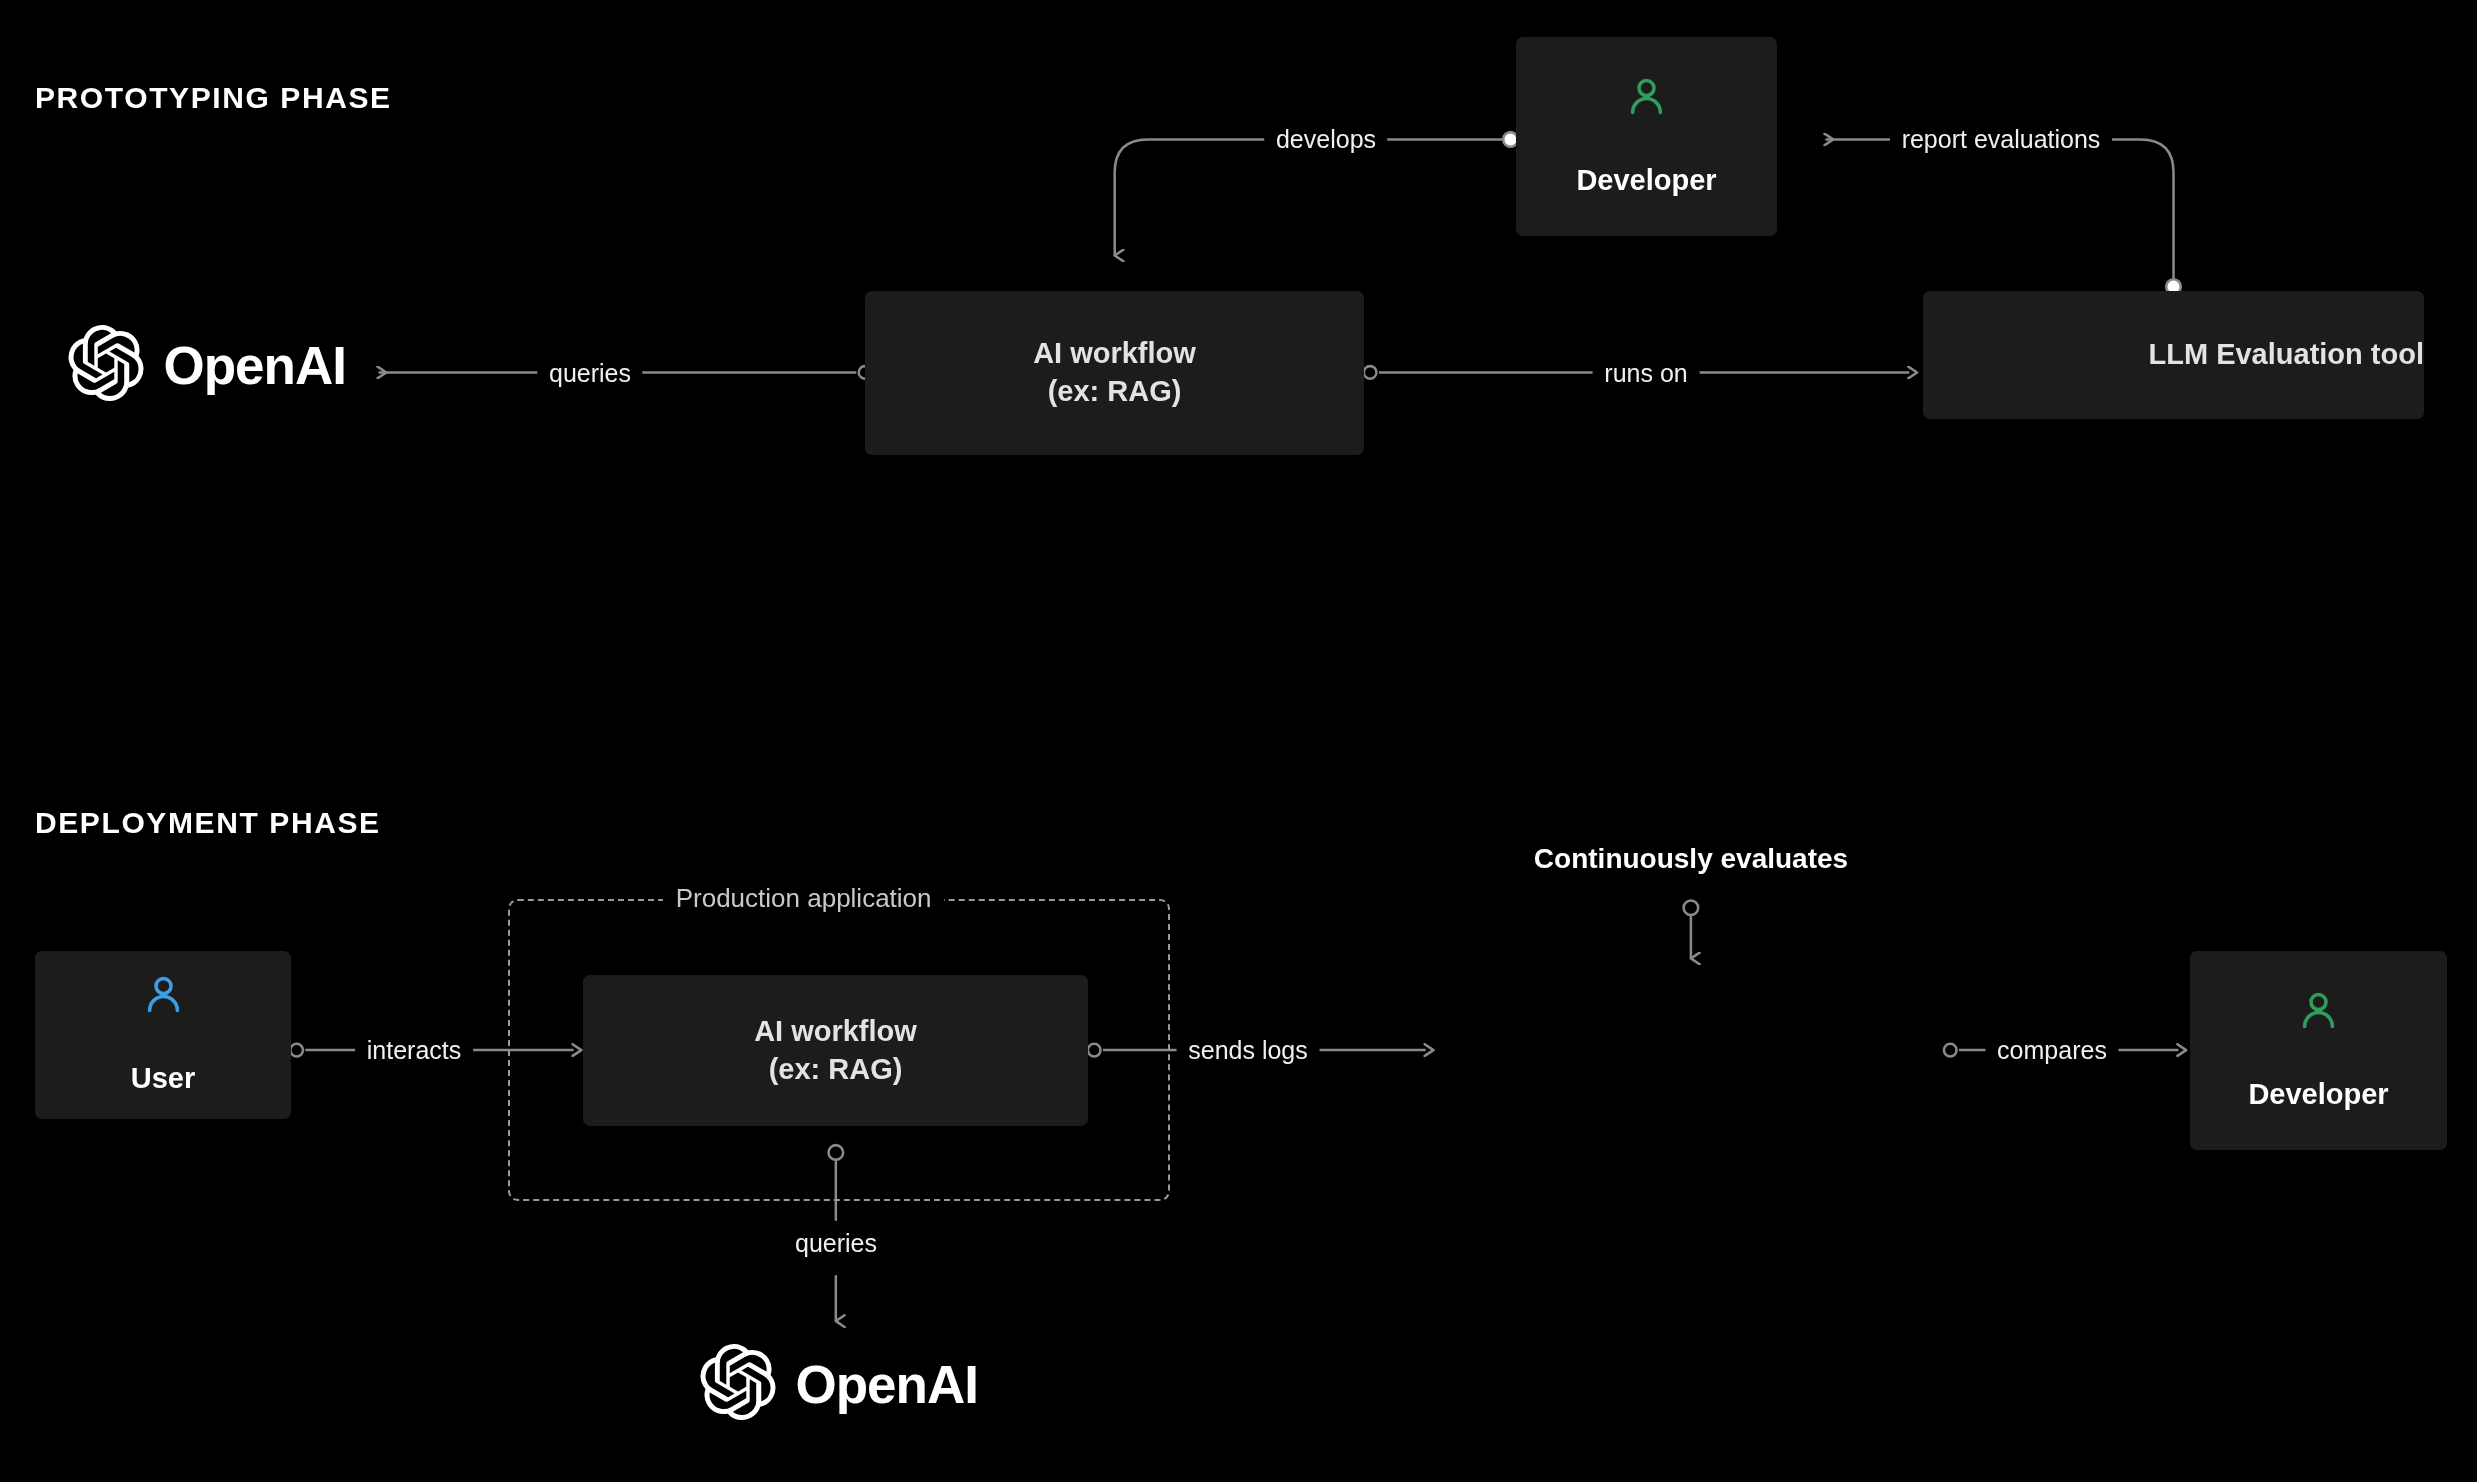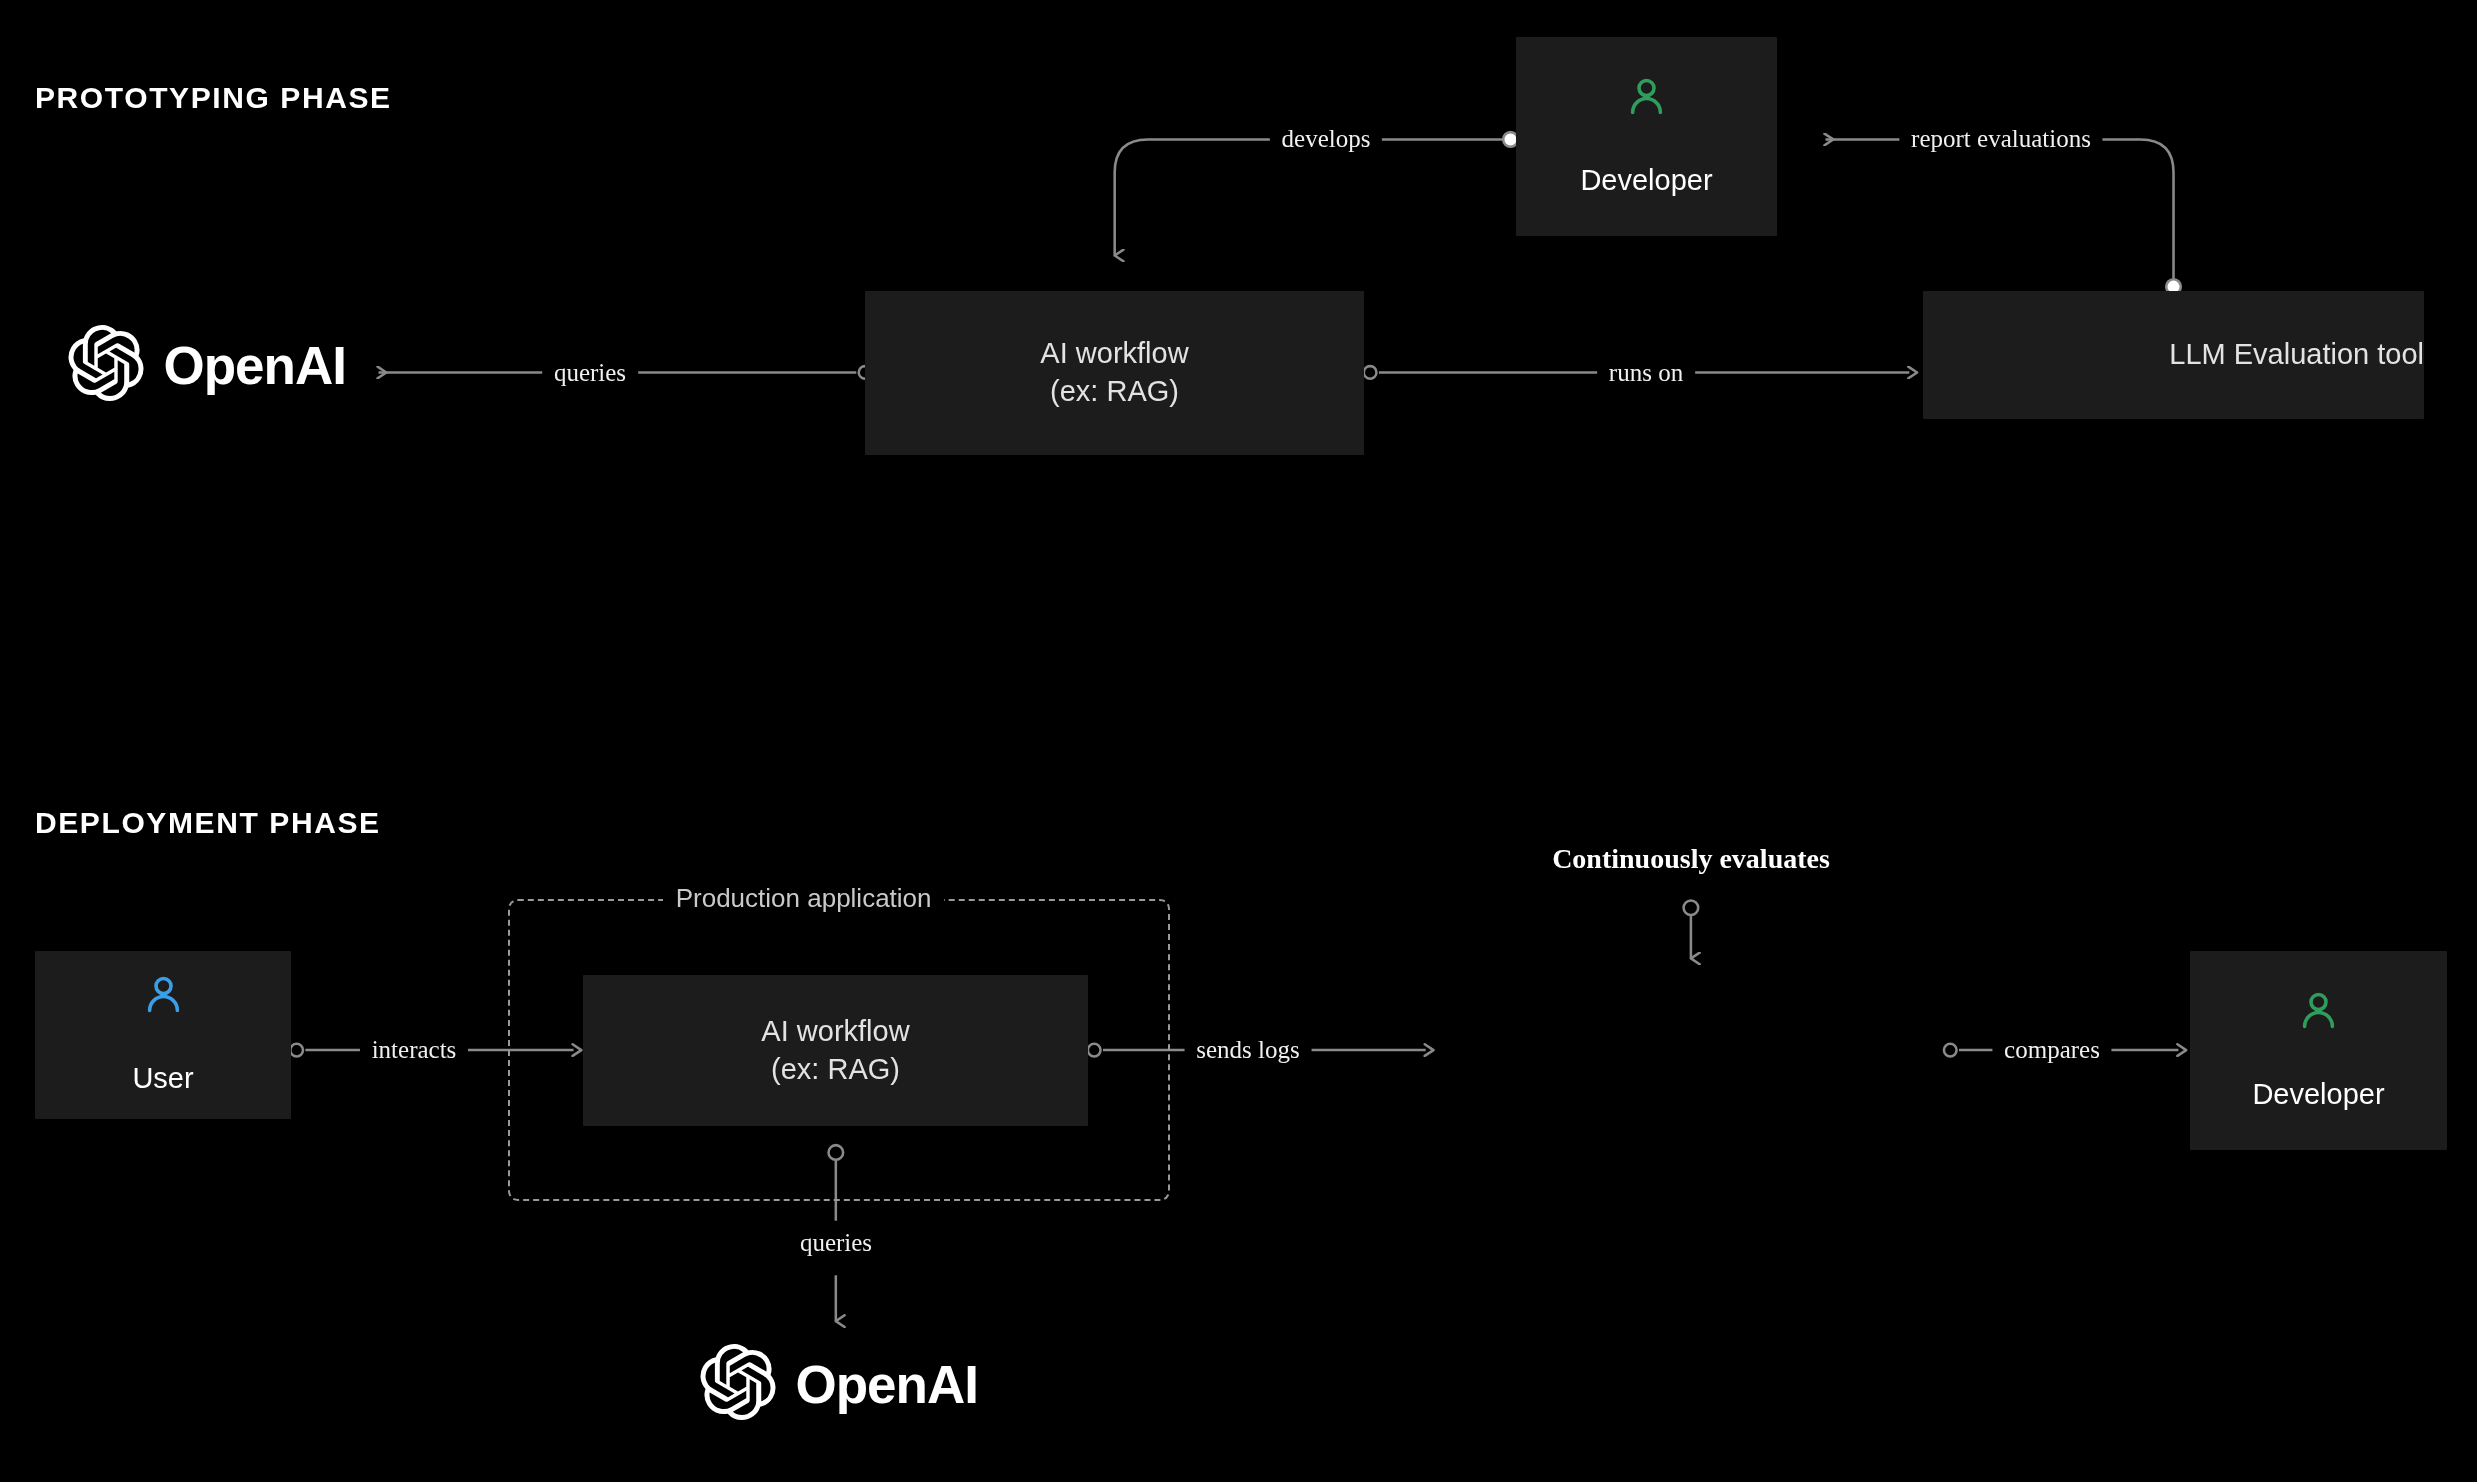--- a/index.html
+++ b/index.html
@@ -40,30 +40,31 @@
     color: #ffffff;
     white-space: nowrap;
   }
   #phase-proto { left: 35px; top: 81px; }
   #phase-deploy { left: 35px; top: 806px; }
 
   
   .node {
     position: absolute;
     background: #1c1c1c;
-    border-radius: 1px;
+    border-radius: 7px;
     box-sizing: border-box;
     display: flex;
     flex-direction: column;
     align-items: center;
     justify-content: center;
     color: #e3e3e3;
     font-size: 29px;
     line-height: 1.3;
     text-align: center;
+    font-weight: bold;
   }
   .node .label-line { display: block; }
   .node.actor { color: #ffffff; }
   .node.actor .actor-label { margin-top: 33px; font-size: 29px; }
   .actor-icon { display: block; }
 
   
   #node-ai-workflow-proto { left: 865px; top: 291px; width: 499px; height: 164px; }
   #node-developer-proto   { left: 1516px; top: 37px;  width: 261px; height: 199px; }
   #node-eval-tool         { left: 1923px; top: 291px; width: 501px; height: 128px; align-items: flex-end; }
@@ -98,21 +99,20 @@
 
   
   .edge-label {
     position: absolute;
     font-size: 25px;
     color: #f0f0f0;
     background: #000000;
     padding: 2.9px 11.7px;
     white-space: nowrap;
     transform: translate(-50%, -50%);
-    font-family: Liberation Serif, serif;
   }
   .edge-label.strong {
     font-size: 28px;
     font-weight: 700;
     color: #ffffff;
     background: transparent;
   }
 
   
   .openai-logo {

